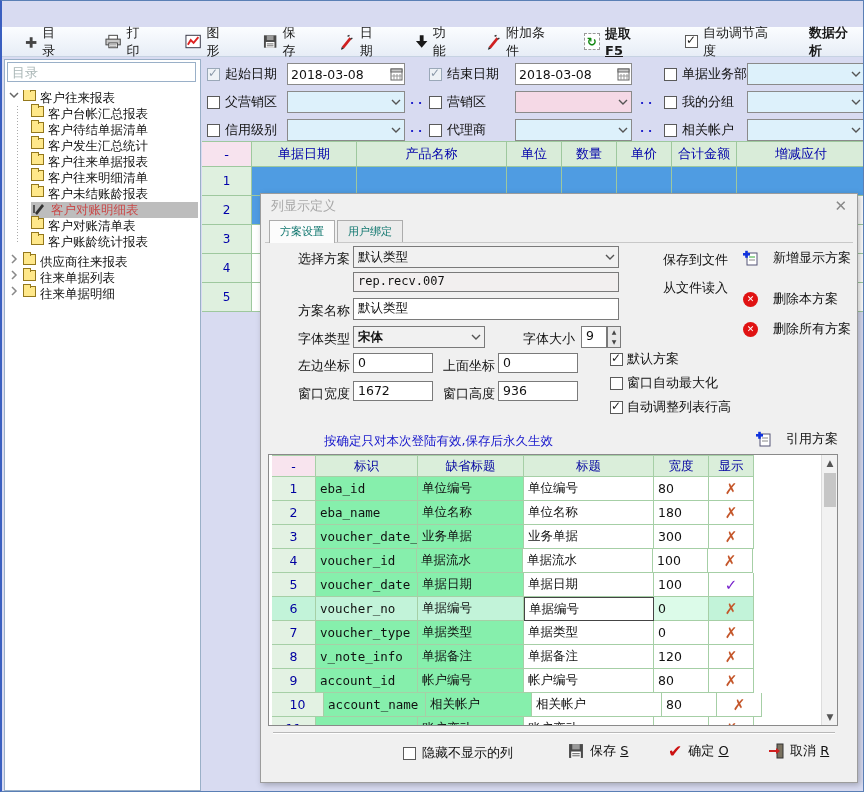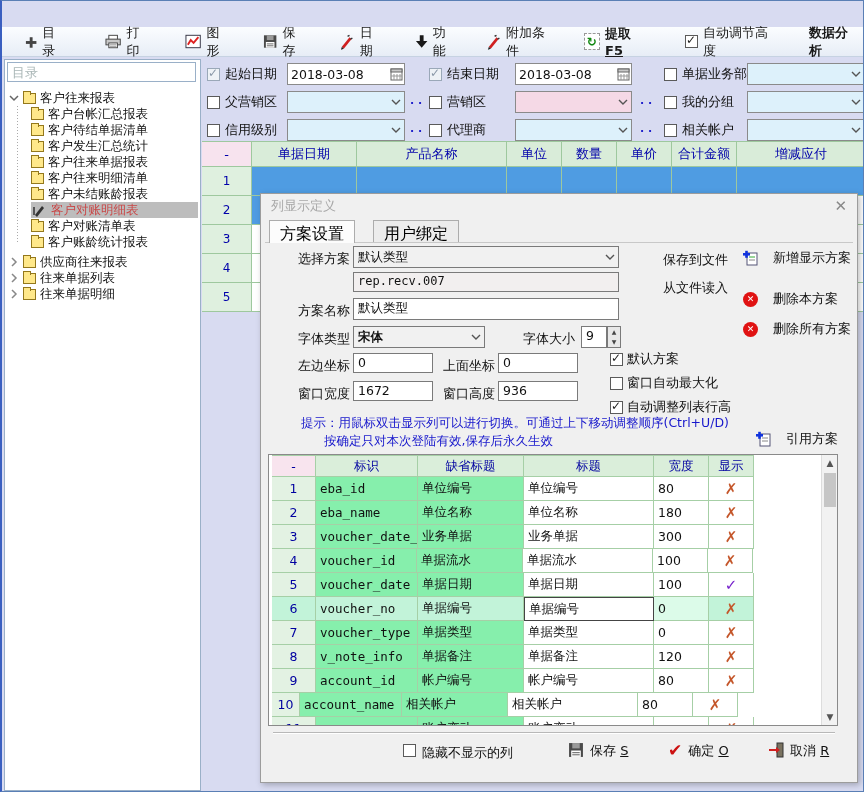--- a/index.html
+++ b/index.html
@@ -18,21 +18,21 @@
   .red-bold{color:#a01010;font-weight:bold}
   
   .cb{display:inline-block;width:13px;height:13px;background:#fff;border:1px solid #5a5a5a;position:relative;vertical-align:middle;flex:none}
   .cb.checked::after{content:"✓";position:absolute;left:0px;top:-3px;font-size:12px;font-weight:bold;color:#222}
   .cb.dis{background:#eef2f6;border-color:#9aa8b8}
   .cb.dis::after{color:#8a98a8}
   
   .sidebar{position:absolute;left:2px;top:58px;width:197px;height:732px;background:#fff;border:1px solid #9ab0c8}
   .sb-head{position:absolute;left:2px;top:2px;width:189px;height:20px;border:1px solid #9ab0c8;color:#a9b6b6;font-size:13px;padding:1px 0 0 4px;background:#fff}
   .tree{position:absolute;left:4px;top:30px;right:2px;bottom:2px;overflow:hidden}
-  .trow{display:flex;align-items:center;height:16px;white-space:nowrap;cursor:default}
+  .trow{display:flex;align-items:flex-start;height:16px;white-space:nowrap;cursor:default}
   .trow .txt{font-size:12.5px;margin-left:4px}
   .children{margin-left:22px;position:relative}
   .children::before{content:"";position:absolute;left:-14px;top:0;bottom:6px;width:1px;background:repeating-linear-gradient(to bottom,#aaa 0 1px,transparent 1px 3px)}
   .sel-item{background:#bdbdbd;color:#c94747;padding:0 2px}
   .folder{display:inline-block;width:13px;height:11px;background:#ffe88a;border:1px solid #94781c;position:relative;flex:none}
   .folder::before{content:"";position:absolute;left:-1px;top:-3px;width:6px;height:3px;background:#ffe88a;border:1px solid #94781c;border-bottom:none}
   .chev{flex:none;margin-right:4px}
   
   .content{position:absolute;left:200px;top:56px;width:664px;height:736px;background:#d8dbf1;overflow:hidden}
   .frow{position:absolute;height:22px;display:flex;align-items:center}
@@ -50,21 +50,21 @@
   .rhead .rcell.pink{background:#f7e3ee}
   .rrow .rcell{height:29px;border-top:none;background:#fff}
   .rrow .num{background:#dff0df;color:#0000aa}
   .rrow.selrow .rcell{background:#4f9ce2}
   .rrow.selrow .num{background:#dff0df}
   
   .dialog{position:absolute;left:258px;top:192px;width:598px;height:590px;background:#f0f0f0;border:1px solid #9c9c9c;box-shadow:2px 2px 6px rgba(0,0,0,.25);z-index:10}
   .dtitle{position:absolute;left:0;top:0;width:100%;height:24px;display:flex;align-items:center;padding:0 10px;color:#a8a8a8;font-size:13px}
   .dclose{margin-left:auto;color:#888;font-size:15px;cursor:default}
   .tabs{position:absolute;left:8px;top:26px;height:23px;display:flex}
-  .tab{height:23px;padding:3px 10px 0;font-size:16px;border:1px solid #acacac;border-bottom:none;background:#ececec;margin-right:18px;color:#000000}
+  .tab{height:23px;padding:3px 10px 0;font-size:11px;border:1px solid #acacac;border-bottom:none;background:#ececec;margin-right:2px;color:#0f766e}
   .tab.active{background:#fcfcfc;position:relative;z-index:2}
   .dpanel{position:absolute;left:4px;top:48px;right:4px;bottom:4px;border-top:1px solid #c8c8c8;background:#f0f0f0}
   .dlabel{position:absolute;font-size:13px;color:#111}
   .dinput{position:absolute;border:1px solid #7a7a7a;background:#fff;font-size:12.5px;padding:1px 4px;font-family:"DejaVu Sans",sans-serif}
   .mono{font-family:"DejaVu Sans Mono","Liberation Mono",monospace;font-size:12px}
   .dcombo{position:absolute;border:1px solid #7a7a7a;background:#f1f1f1;display:flex;align-items:center}
   .dcombo .val{flex:1;padding-left:4px;font-size:12.5px}
   .linktext{position:absolute;font-size:13px;color:#111;cursor:default}
   .actbtn{position:absolute;display:flex;align-items:center;gap:15px;font-size:13px;cursor:default}
   .redcirc{width:15px;height:15px;border-radius:50%;background:#e01212;color:#fff;font-size:9px;font-weight:bold;display:flex;align-items:center;justify-content:center;flex:none}
@@ -81,21 +81,21 @@
   .grow.sel .gc{background:#c2f3d9}
   .grow.sel .gc.gtitle{background:#fff;border:1px solid #444;border-right:1px solid #444}
   .grow.sel .gc.gw{background:#dcfbe9}
   .mark{font-weight:bold}
   .mk-x{color:#c4562a;font-size:15px}
   .mk-check{color:#7722cc;font-size:15px}
   .vscroll{position:absolute;right:0;top:0;width:16px;height:100%;background:#f2f2f2;border-left:1px solid #ddd}
   .varr{position:absolute;left:0;width:16px;height:16px;display:flex;align-items:center;justify-content:center;color:#555;font-size:9px}
   .vthumb{position:absolute;left:2px;top:18px;width:12px;height:34px;background:#c6c6c6}
   .dsep{position:absolute;left:12px;top:538px;width:562px;height:2px;border-top:1px solid #b8b8b8;border-bottom:1px solid #fff}
-  .fbtn{position:absolute;display:flex;align-items:flex-start;gap:6px;font-size:13px;cursor:default}
+  .fbtn{position:absolute;display:flex;align-items:center;gap:6px;font-size:13px;cursor:default}
   u{text-decoration:underline}
 </style>
 </head>
 <body>
 
 <div class="win">
 
 
   <div class="toolbar">
     <div class="tbtn" style="margin-right:30px">
@@ -505,21 +505,20 @@
     </div>
     <div class="actbtn" style="left:349px;top:180px;gap:4px">
       <span class="cb"></span>
       <span>窗口自动最大化</span>
     </div>
     <div class="actbtn" style="left:349px;top:204px;gap:4px">
       <span class="cb checked"></span>
       <span>自动调整列表行高</span>
     </div>
 
-    <span class="hint" style="left:40px;top:221px">提示：用鼠标双击显示列可以进行切换。可通过上下移动调整顺序(Ctrl+U/D)</span>
     <span class="hint" style="left:63px;top:239px">按确定只对本次登陆有效,保存后永久生效</span>
     <div class="actbtn" style="left:495px;top:236px">
       <svg width="15" height="16" viewBox="0 0 15 16">
           <rect x="4" y="3" width="10" height="12" fill="#fff" stroke="#557"></rect>
           <line x1="6" y1="7" x2="12" y2="7" stroke="#888"></line>
           <line x1="6" y1="10" x2="12" y2="10" stroke="#888"></line>
           <rect x="0" y="3" width="7" height="2.6" fill="#1133dd"></rect>
           <rect x="2.2" y="0.8" width="2.6" height="7" fill="#1133dd"></rect>
         </svg>
       <span>引用方案</span>
@@ -618,21 +617,21 @@
         <div class="gc gn" style="width:44px">9</div>
         <div class="gc tint mono" style="width:102px">account_id</div>
         <div class="gc tint" style="width:106px">帐户编号</div>
         <div class="gc gtitle" style="width:130px">帐户编号</div>
         <div class="gc gw" style="width:55px">80</div>
         <div class="gc" style="width:45px;justify-content:center">
             <span class="mark mk-x">✗</span>
           </div>
       </div>
       <div class="grow" style="top:238px">
-        <div class="gc gn" style="width:28px">10</div>
+        <div class="gc gn" style="width:52px">10</div>
         <div class="gc tint mono" style="width:102px">account_name</div>
         <div class="gc tint" style="width:106px">相关帐户</div>
         <div class="gc gtitle" style="width:130px">相关帐户</div>
         <div class="gc gw" style="width:55px">80</div>
         <div class="gc" style="width:45px;justify-content:center">
             <span class="mark mk-x">✗</span>
           </div>
       </div>
       <div class="grow" style="top:262px">
         <div class="gc gn" style="width:44px">11</div>

